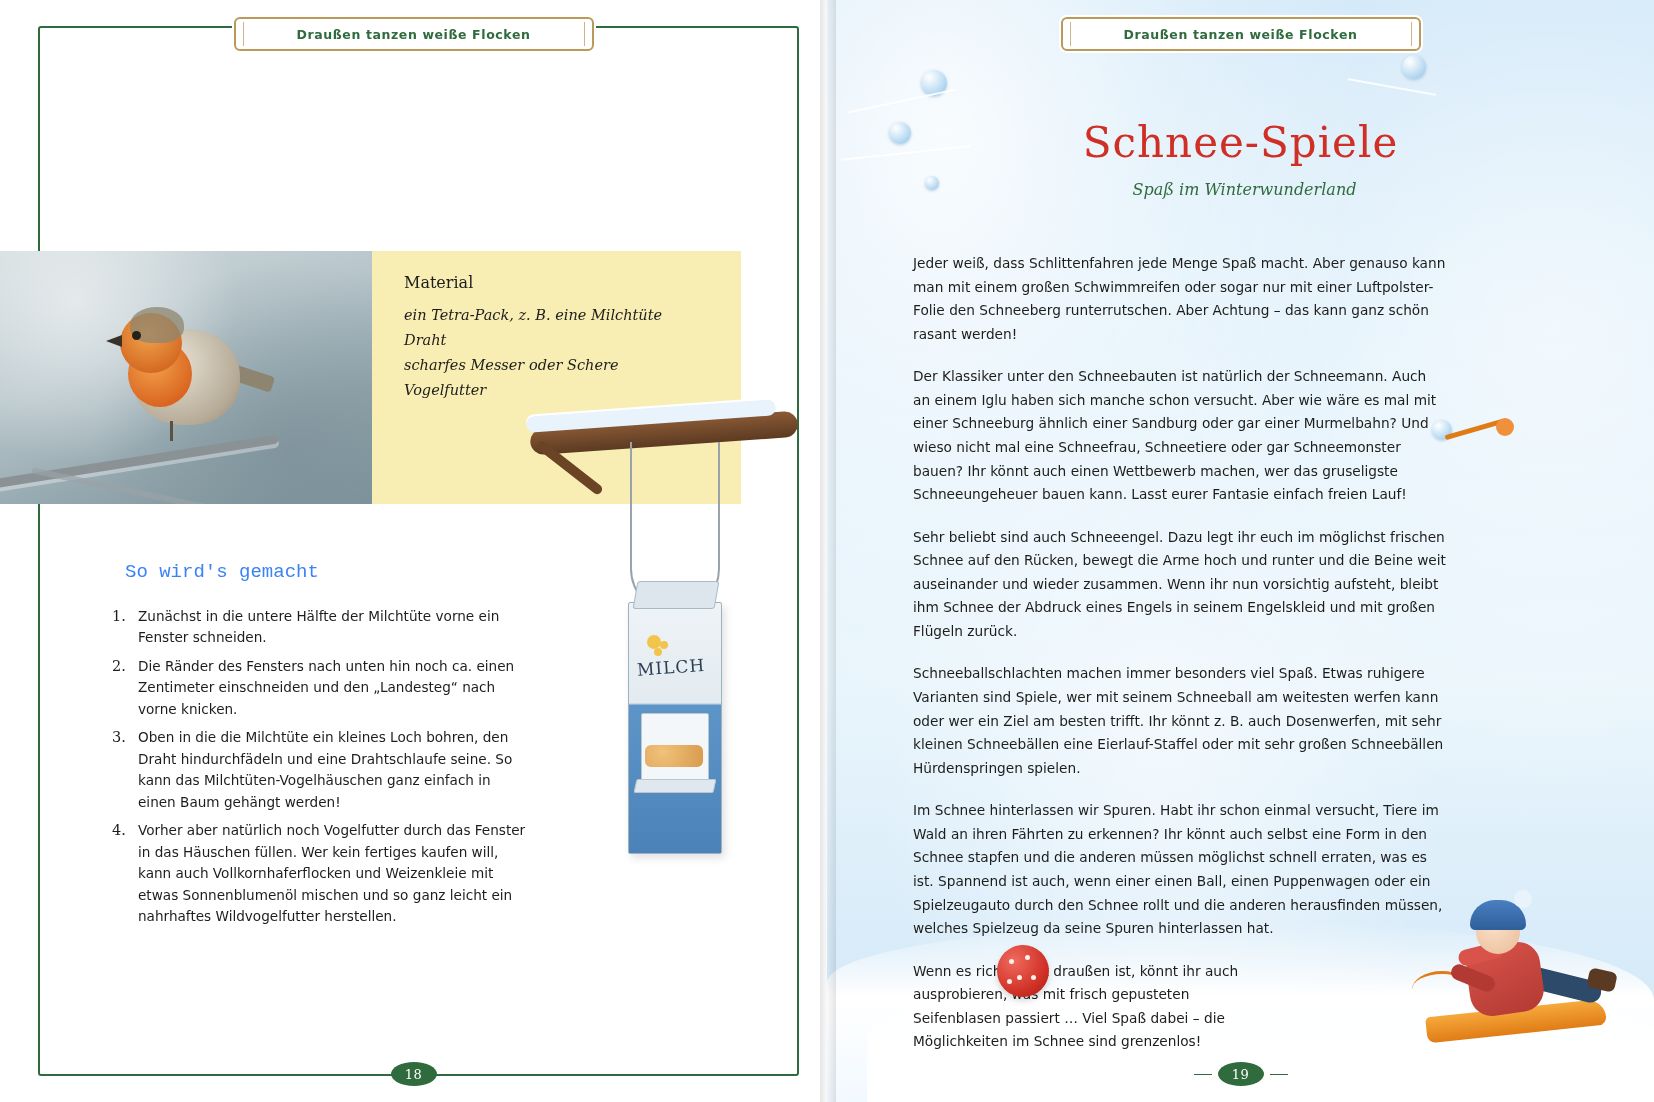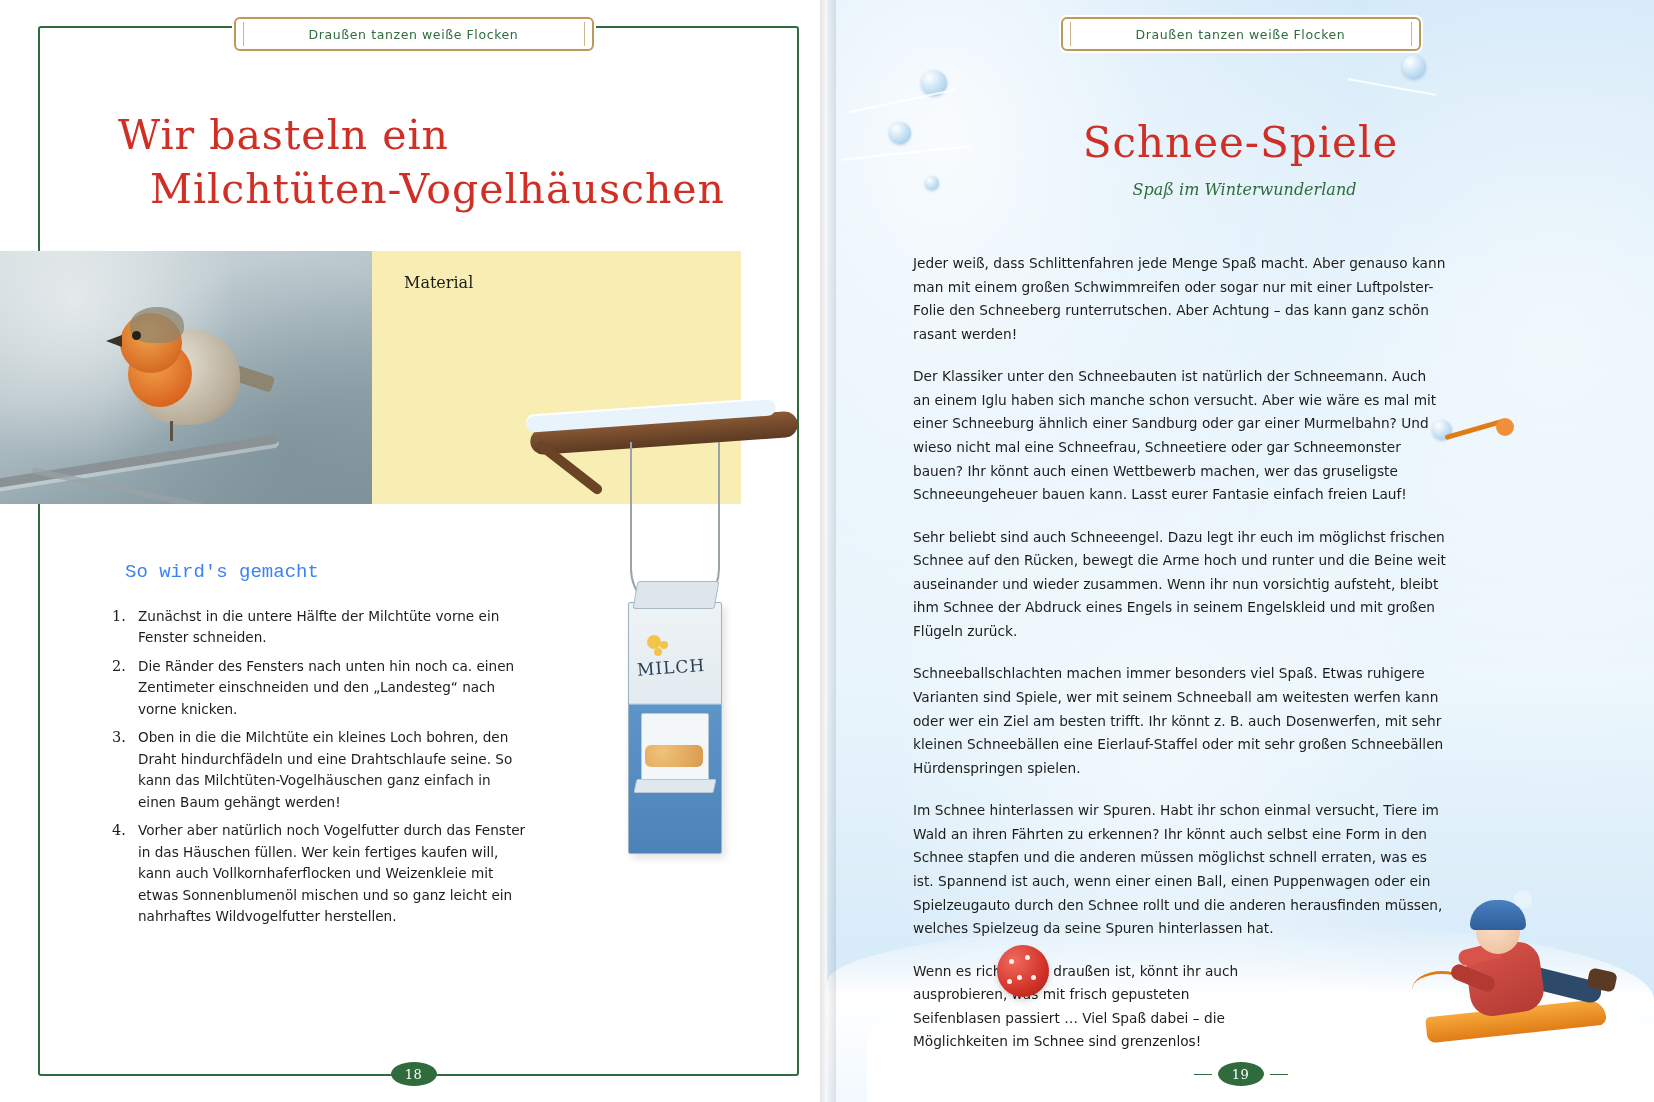--- a/index.html
+++ b/index.html
@@ -38,21 +38,21 @@
     z-index:6;
   }
   .cartouche::before,.cartouche::after{
     content:"";position:absolute;top:3px;bottom:3px;width:0;
     border-left:1px solid #cbb589;
   }
   .cartouche::before{left:7px;}
   .cartouche::after{right:7px;}
   .cartouche span{
     font-family:"DejaVu Sans", sans-serif;
-    font-size:12.5px;font-weight:400;letter-spacing:.6px;
+    font-size:12.5px;font-weight:700;letter-spacing:.6px;
     color:#2f6b3c;white-space:nowrap;
   }
 
   
   .pagenum{
     position:absolute;bottom:16px;left:50%;transform:translateX(-50%);
     width:46px;height:24px;border-radius:50%;
     background:#2f6b3c;color:#ffffff;
     display:flex;align-items:center;justify-content:center;
     font-family:"DejaVu Serif", serif;font-size:13px;letter-spacing:.5px;
@@ -326,43 +326,45 @@
 
 <div class="spread">
 
   <div class="page page-left">
     <div class="frame"></div>
 
     <div class="cartouche">
       <span>Draußen tanzen weiße Flocken</span>
     </div>
 
-    <h1 class="title-left">
-      <span>Wir basteln ein</span>
-      <span class="l2">Milchtüten-Vogelhäuschen</span>
-    </h1>
 
     <div class="photo">
       <div class="blur"></div>
       <div class="branch"></div>
       <div class="branch2"></div>
       <div class="robin">
         <div class="tail"></div>
         <div class="body"></div>
         <div class="breast"></div>
         <div class="head"></div>
         <div class="cap"></div>
         <div class="beak"></div>
         <div class="eye"></div>
         <div class="legs"></div>
       </div>
     </div>
 
     <div class="material-box">
       <div class="m-title">Material</div>
+      <ul>
+        <li>ein Tetra-Pack, z. B. eine Milchtüte</li>
+        <li>Draht</li>
+        <li>scharfes Messer oder Schere</li>
+        <li>Vogelfutter</li>
+      </ul>
     </div>
 
     <div class="carton-illus">
       <div class="twig"></div>
       <div class="twig-snow"></div>
       <div class="twig-branch"></div>
       <div class="wire"></div>
       <div class="carton">
         <div class="cap-top"></div>
         <div class="flower"></div>

